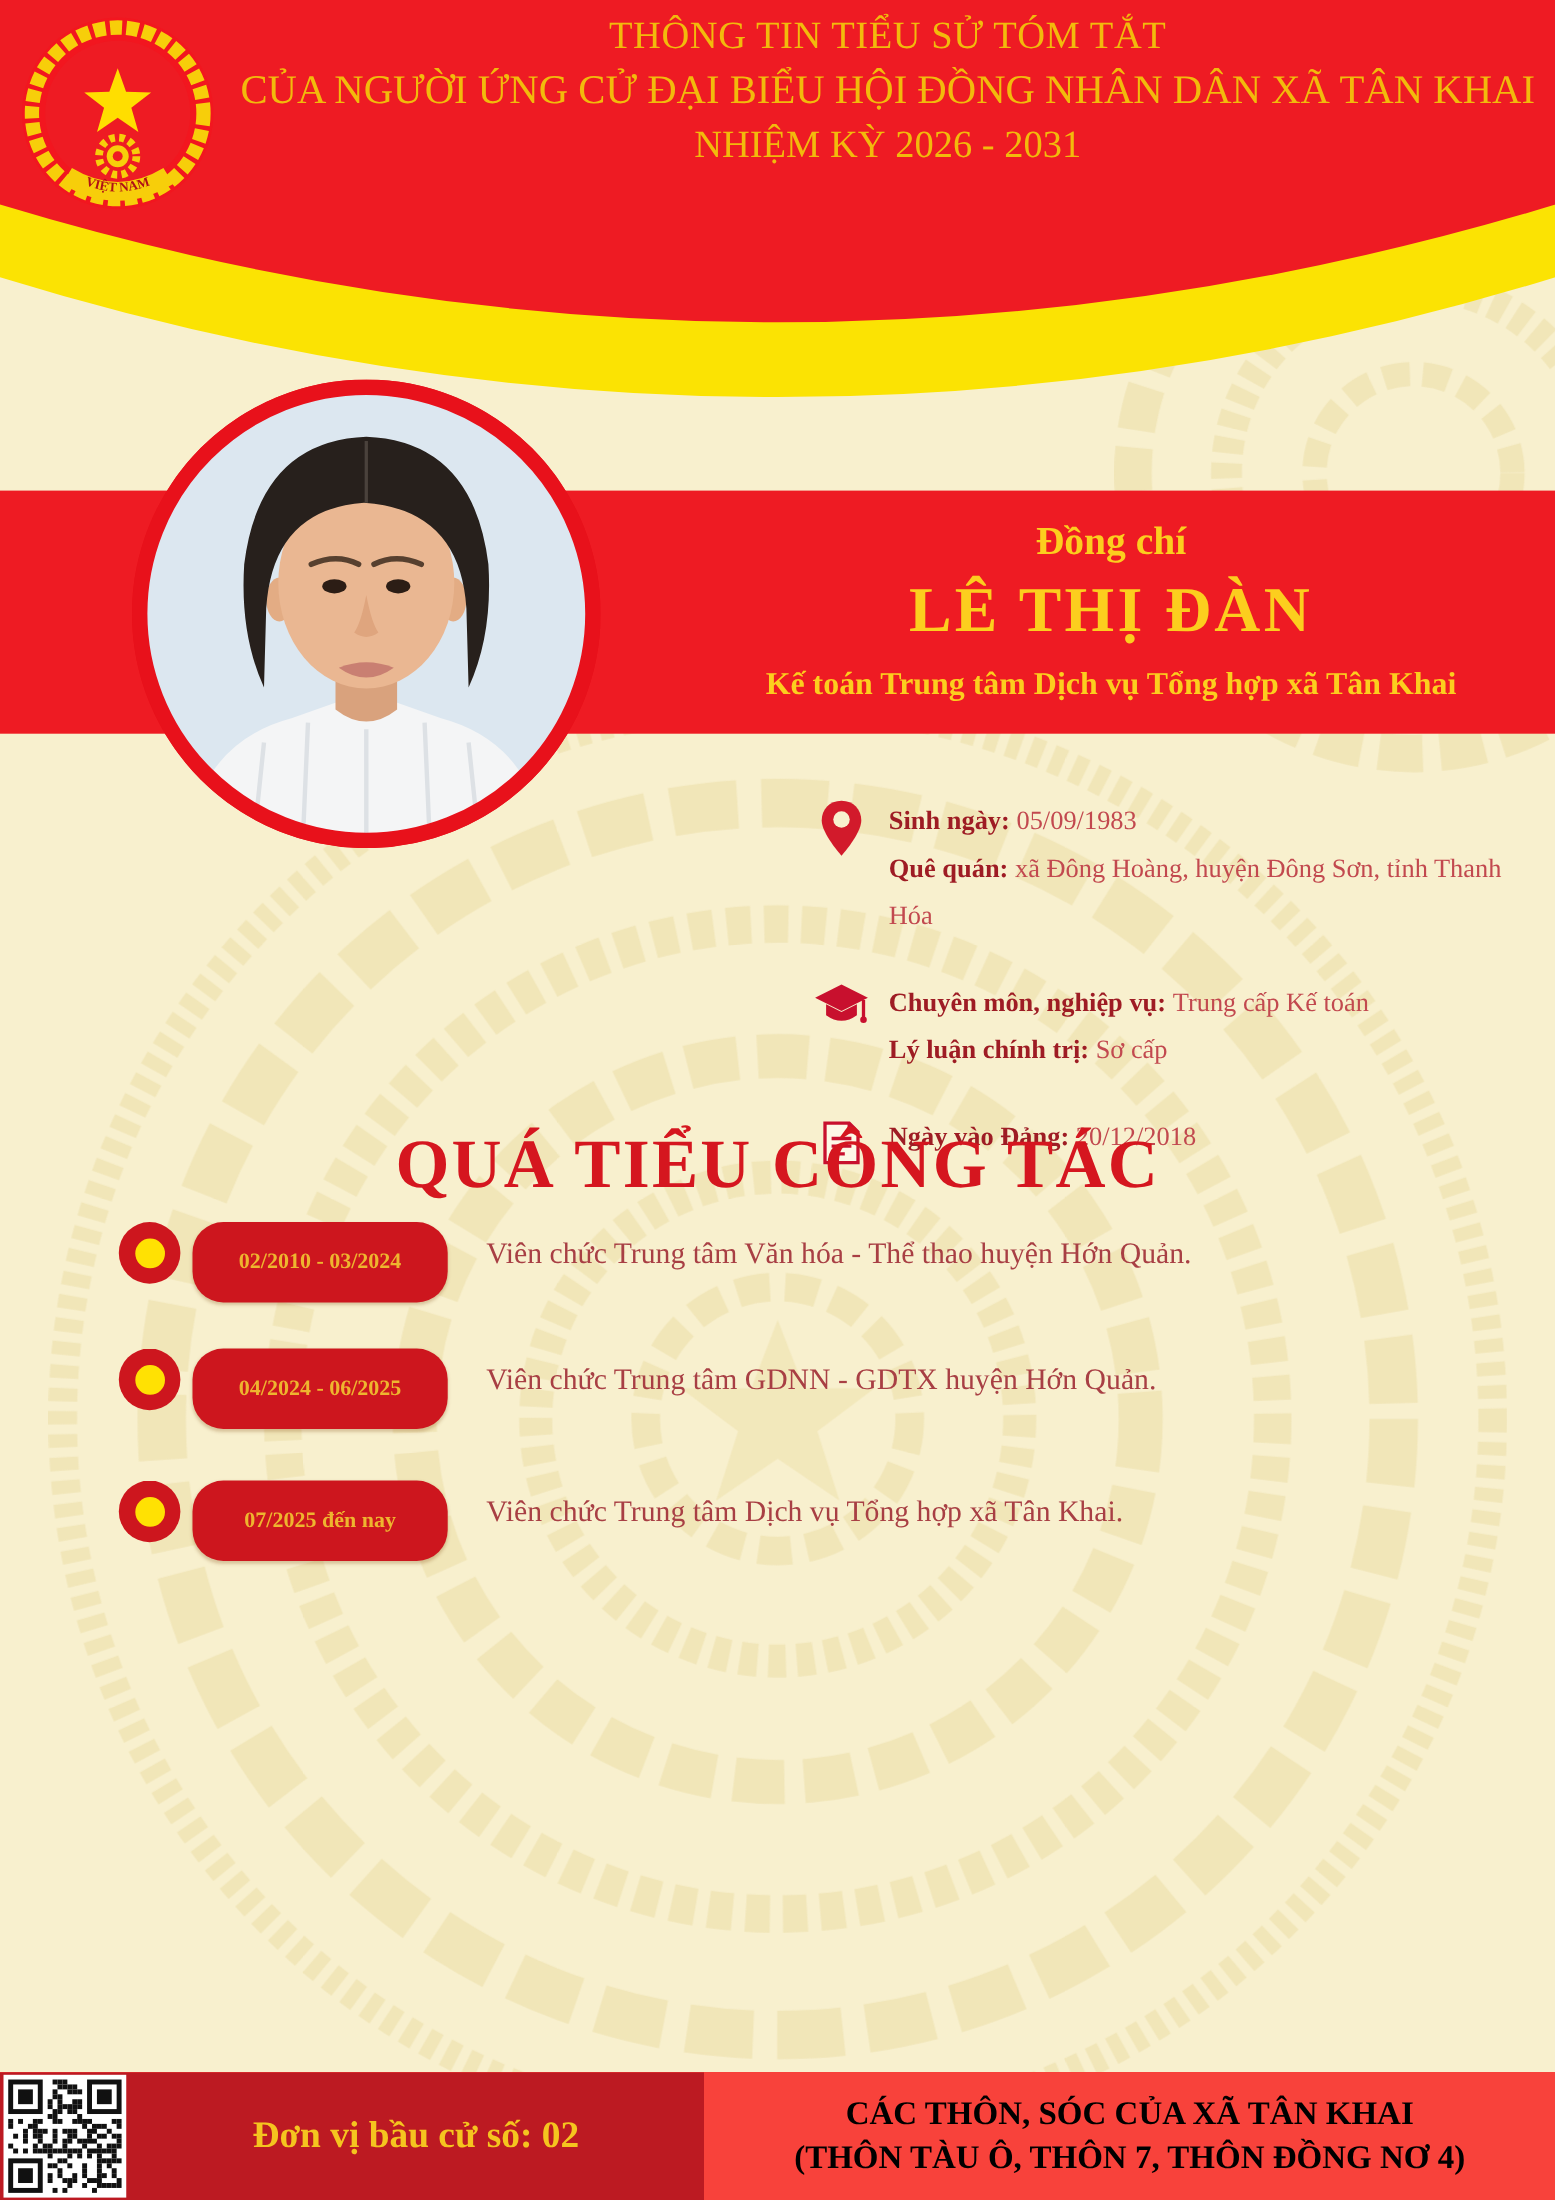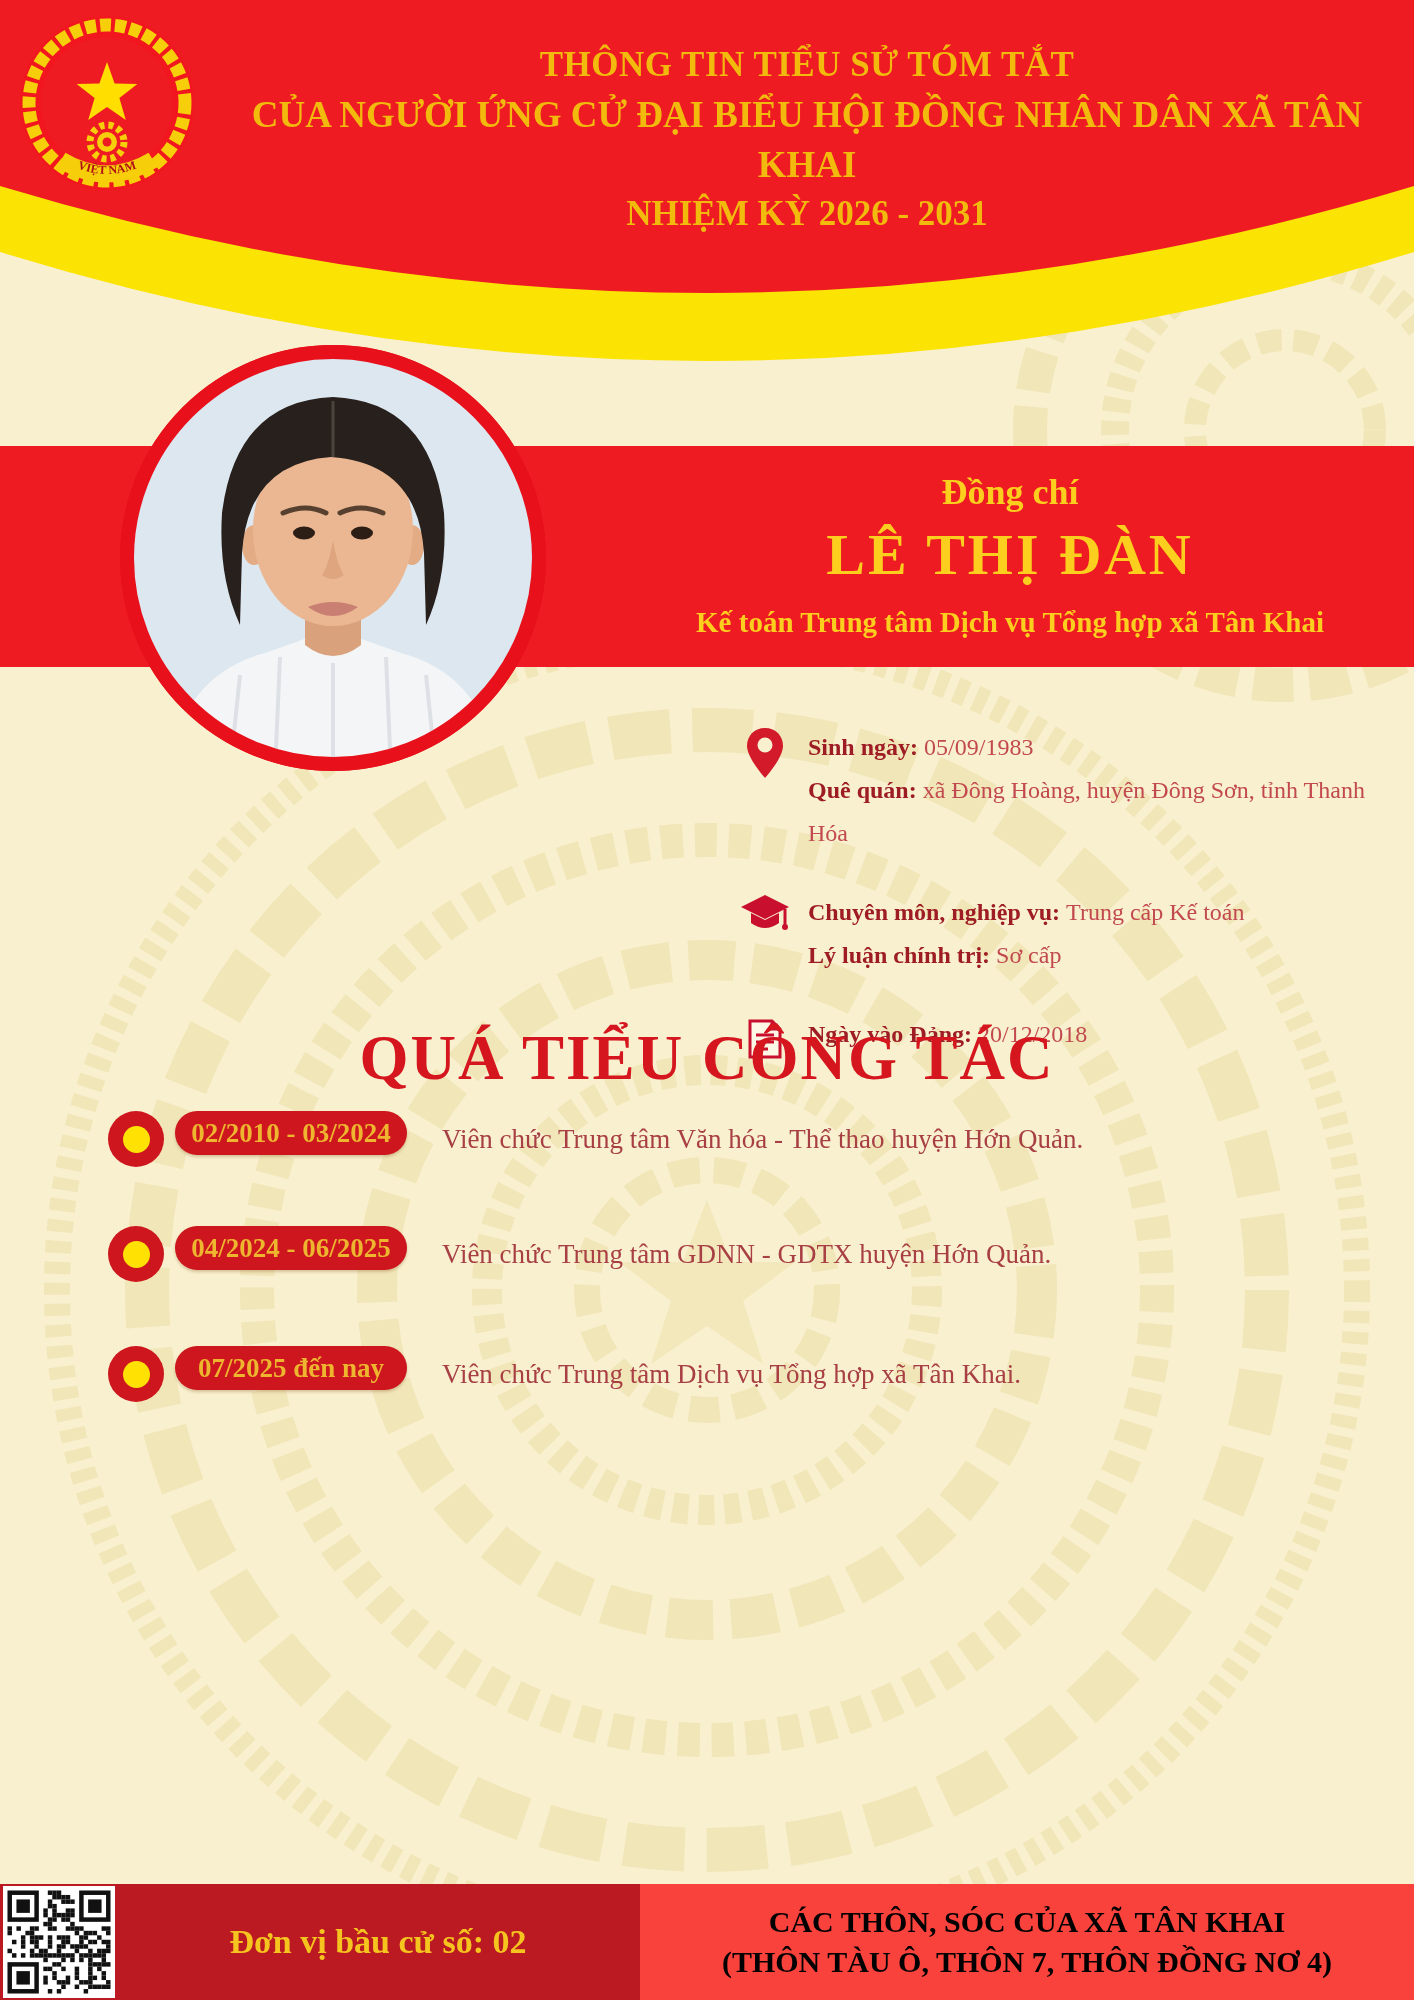--- a/index.html
+++ b/index.html
@@ -14,22 +14,22 @@
     background:var(--cream,#F8F0CE);
     overflow:hidden;
   }
   svg{display:block;}
   
   .watermark{position:absolute;left:0;top:0;z-index:0;}
   
   .top-banner{position:absolute;left:0;top:0;z-index:2;}
   .emblem{position:absolute;left:18px;top:14px;z-index:4;}
   .banner-titles{
-    position:absolute;left:200px;top:40px;width:1214px;z-index:3;
-    text-align:center;color:var(--gold-text,#F2BA0C);font-weight:bold;
+    position:absolute;left:200px;top:8px;width:1214px;z-index:3;
+    text-align:center;color:var(--gold-text,#F2BA0C);font-weight:normal;
   }
   .banner-titles .t1{font-size:35px;line-height:50px;letter-spacing:.5px;}
   .banner-titles .t2{font-size:37px;line-height:50px;}
   .banner-titles .t3{font-size:35px;line-height:48px;}
   
   .name-band{
     position:absolute;left:0;top:446px;width:1414px;height:221px;
     background:var(--banner-red,#EE1B23);z-index:2;
   }
   .name-text{
@@ -56,23 +56,23 @@
     color:var(--section-red,#D5161F);
   }
   
   .t-row{position:absolute;left:0;width:1414px;height:56px;z-index:3;}
   .t-dot{
     position:absolute;left:108px;top:0;width:56px;height:56px;border-radius:50%;
     background:var(--pill-red,#CD161E);display:flex;align-items:center;justify-content:center;
   }
   .t-dot-core{width:27px;height:27px;border-radius:50%;background:#FFE103;}
   .t-pill{
-    position:absolute;left:175px;top:0;width:232px;height:44px;border-radius:28px;
+    position:absolute;left:175px;top:0;width:232px;height:73px;border-radius:28px;
     background:var(--pill-red,#CD161E);color:var(--pill-text,#EEB52F);
-    font-size:27px;font-weight:bold;display:flex;align-items:center;justify-content:center;
+    font-size:20px;font-weight:bold;display:flex;align-items:center;justify-content:center;
     box-shadow:0 2px 3px rgba(120,60,0,.25);
   }
   .t-desc{
     position:absolute;left:442px;top:0;height:56px;line-height:56px;
     font-size:27px;color:var(--desc-red,#A83F44);
   }
   
   .footer{position:absolute;left:0;top:1884px;width:1414px;height:116px;z-index:6;display:flex;}
   .footer-left{
     width:640px;height:116px;background:var(--footer-left-red,#BC1A22);

